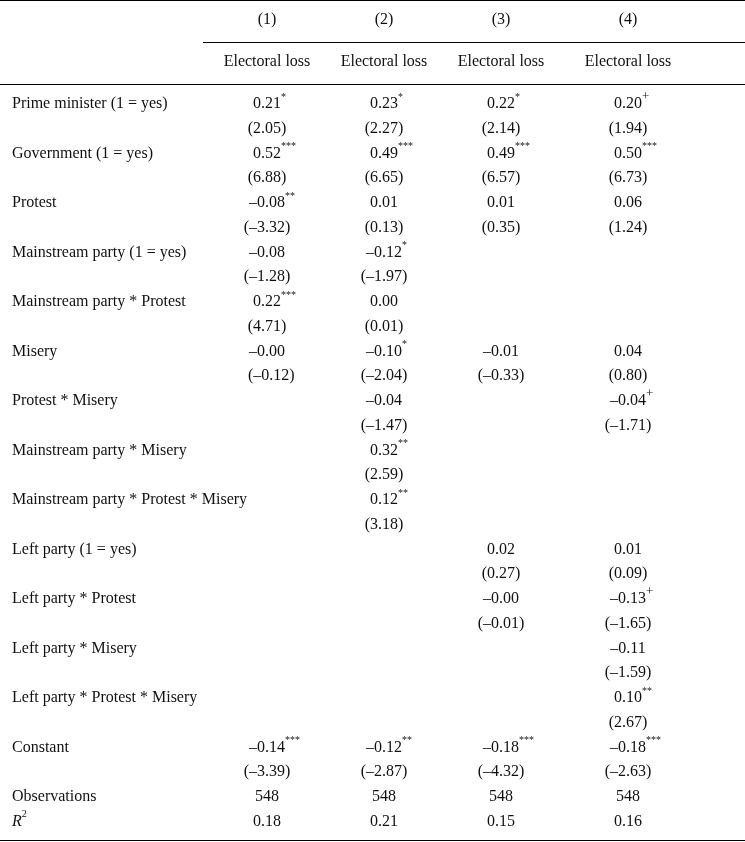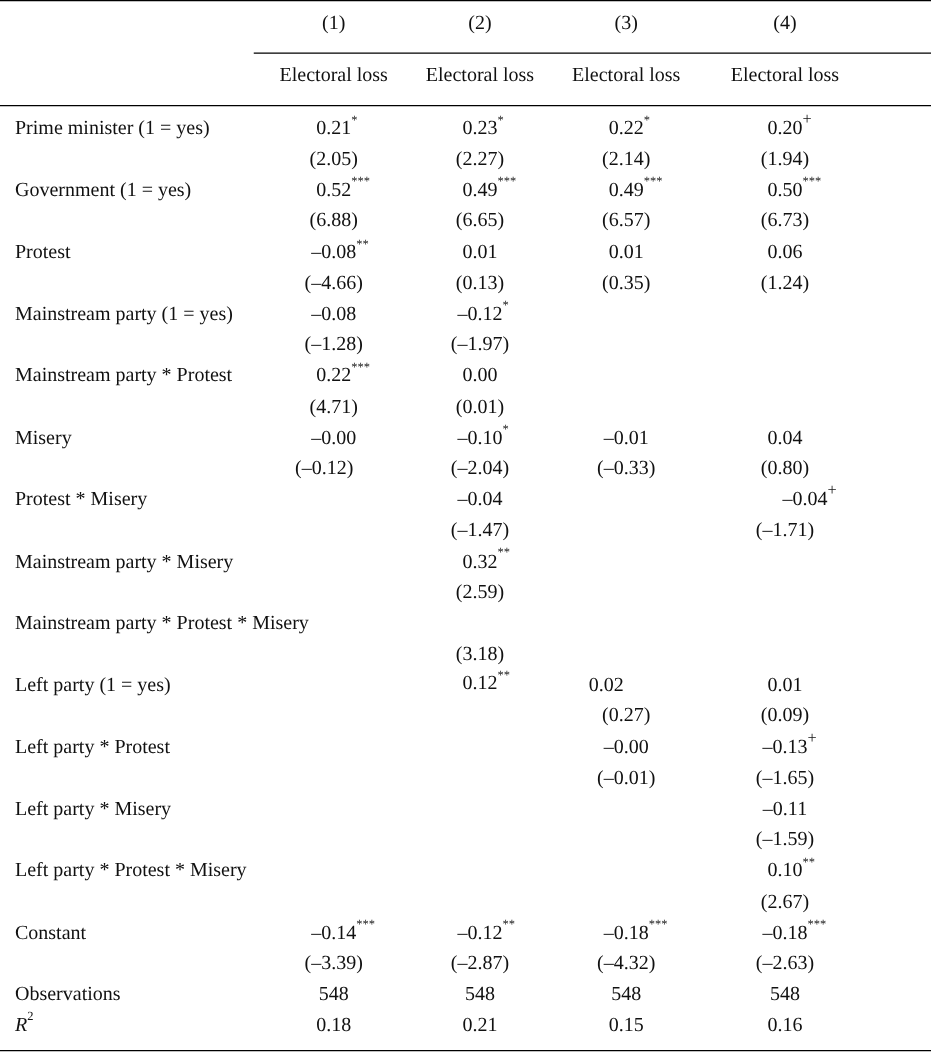--- a/index.html
+++ b/index.html
@@ -112,21 +112,21 @@
       <div class="cell" style="left: 443px;">
         <span class="num" style="right: auto; left: 44px;"><span>0.01</span><sup></sup></span>
       </div>
       <div class="cell" style="left: 570px;">
         <span class="num" style="right: auto; left: 44px;"><span>0.06</span><sup></sup></span>
       </div>
     </div>
     <div class="row" style="top: 217.75px;">
       <span class="label"><span></span></span>
       <div class="cell" style="left: 209px;">
-        <span class="num par" style="right: auto; left: 34.6719px;"><span>(–4.66)</span><sup></sup></span>
+        <span class="num par" style="right: auto; left: 34.6719px;"><span>(–3.32)</span><sup></sup></span>
       </div>
       <div class="cell" style="left: 326px;">
         <span class="num par" style="right: auto; left: 38.6719px;"><span>(0.13)</span><sup></sup></span>
       </div>
       <div class="cell" style="left: 443px;">
         <span class="num par" style="right: auto; left: 38.6719px;"><span>(0.35)</span><sup></sup></span>
       </div>
       <div class="cell" style="left: 570px;">
         <span class="num par" style="right: auto; left: 38.6719px;"><span>(1.24)</span><sup></sup></span>
       </div>
@@ -202,21 +202,21 @@
       <div class="cell" style="left: 443px;">
         <span class="num" style="right: auto; left: 40px;"><span>–0.01</span><sup></sup></span>
       </div>
       <div class="cell" style="left: 570px;">
         <span class="num" style="right: auto; left: 44px;"><span>0.04</span><sup></sup></span>
       </div>
     </div>
     <div class="row" style="top: 366.25px;">
       <span class="label"><span></span></span>
       <div class="cell" style="left: 209px;">
-        <span class="num par" style="right: auto; left: 27px; font-family: Liberation Serif, serif;"><span>(–0.12)</span><sup></sup></span>
+        <span class="num par" style="right: auto; left: 39px; font-family: Liberation Serif, serif;"><span>(–0.12)</span><sup></sup></span>
       </div>
       <div class="cell" style="left: 326px;">
         <span class="num par" style="right: auto; left: 34.6719px;"><span>(–2.04)</span><sup></sup></span>
       </div>
       <div class="cell" style="left: 443px;">
         <span class="num par" style="right: auto; left: 34.6719px;"><span>(–0.33)</span><sup></sup></span>
       </div>
       <div class="cell" style="left: 570px;">
         <span class="num par" style="right: auto; left: 38.6719px;"><span>(0.80)</span><sup></sup></span>
       </div>
@@ -226,21 +226,21 @@
       <div class="cell" style="left: 209px;">
         <span class="num" style="right: auto; left: 58px;"><span></span><sup></sup></span>
       </div>
       <div class="cell" style="left: 326px;">
         <span class="num" style="right: auto; left: 40px;"><span>–0.04</span><sup></sup></span>
       </div>
       <div class="cell" style="left: 443px;">
         <span class="num" style="right: auto; left: 58px;"><span></span><sup></sup></span>
       </div>
       <div class="cell" style="left: 570px;">
-        <span class="num" style="right: auto; left: 40px; margin-left: 16px;"><span>–0.04</span><sup class="plus">+</sup></span>
+        <span class="num" style="right: auto; left: 40px;"><span>–0.04</span><sup class="plus">+</sup></span>
       </div>
     </div>
     <div class="row" style="top: 415.75px;">
       <span class="label"><span></span></span>
       <div class="cell" style="left: 209px;">
         <span class="num" style="right: auto; left: 58px;"><span></span><sup></sup></span>
       </div>
       <div class="cell" style="left: 326px;">
         <span class="num par" style="right: auto; left: 34.6719px;"><span>(–1.47)</span><sup></sup></span>
       </div>
@@ -280,21 +280,21 @@
       <div class="cell" style="left: 570px;">
         <span class="num" style="right: auto; left: 58px;"><span></span><sup></sup></span>
       </div>
     </div>
     <div class="row" style="top: 490px;">
       <span class="label"><span>Mainstream party * Protest * Misery</span></span>
       <div class="cell" style="left: 209px;">
         <span class="num" style="right: auto; left: 58px;"><span></span><sup></sup></span>
       </div>
       <div class="cell" style="left: 326px;">
-        <span class="num" style="right: auto; left: 44px; margin-top: 48px;"><span>0.12</span><sup>**</sup></span>
+        <span class="num" style="right: auto; left: 44px;"><span>0.12</span><sup>**</sup></span>
       </div>
       <div class="cell" style="left: 443px;">
         <span class="num" style="right: auto; left: 58px;"><span></span><sup></sup></span>
       </div>
       <div class="cell" style="left: 570px;">
         <span class="num" style="right: auto; left: 58px;"><span></span><sup></sup></span>
       </div>
     </div>
     <div class="row" style="top: 514.75px;">
       <span class="label"><span></span></span>
@@ -313,21 +313,21 @@
     </div>
     <div class="row" style="top: 539.5px;">
       <span class="label"><span>Left party (1 = yes)</span></span>
       <div class="cell" style="left: 209px;">
         <span class="num" style="right: auto; left: 58px;"><span></span><sup></sup></span>
       </div>
       <div class="cell" style="left: 326px;">
         <span class="num" style="right: auto; left: 58px;"><span></span><sup></sup></span>
       </div>
       <div class="cell" style="left: 443px;">
-        <span class="num" style="right: auto; left: 28px;"><span>0.02</span><sup></sup></span>
+        <span class="num" style="right: auto; left: 44px;"><span>0.02</span><sup></sup></span>
       </div>
       <div class="cell" style="left: 570px;">
         <span class="num" style="right: auto; left: 44px;"><span>0.01</span><sup></sup></span>
       </div>
     </div>
     <div class="row" style="top: 564.25px;">
       <span class="label"><span></span></span>
       <div class="cell" style="left: 209px;">
         <span class="num" style="right: auto; left: 58px;"><span></span><sup></sup></span>
       </div>

